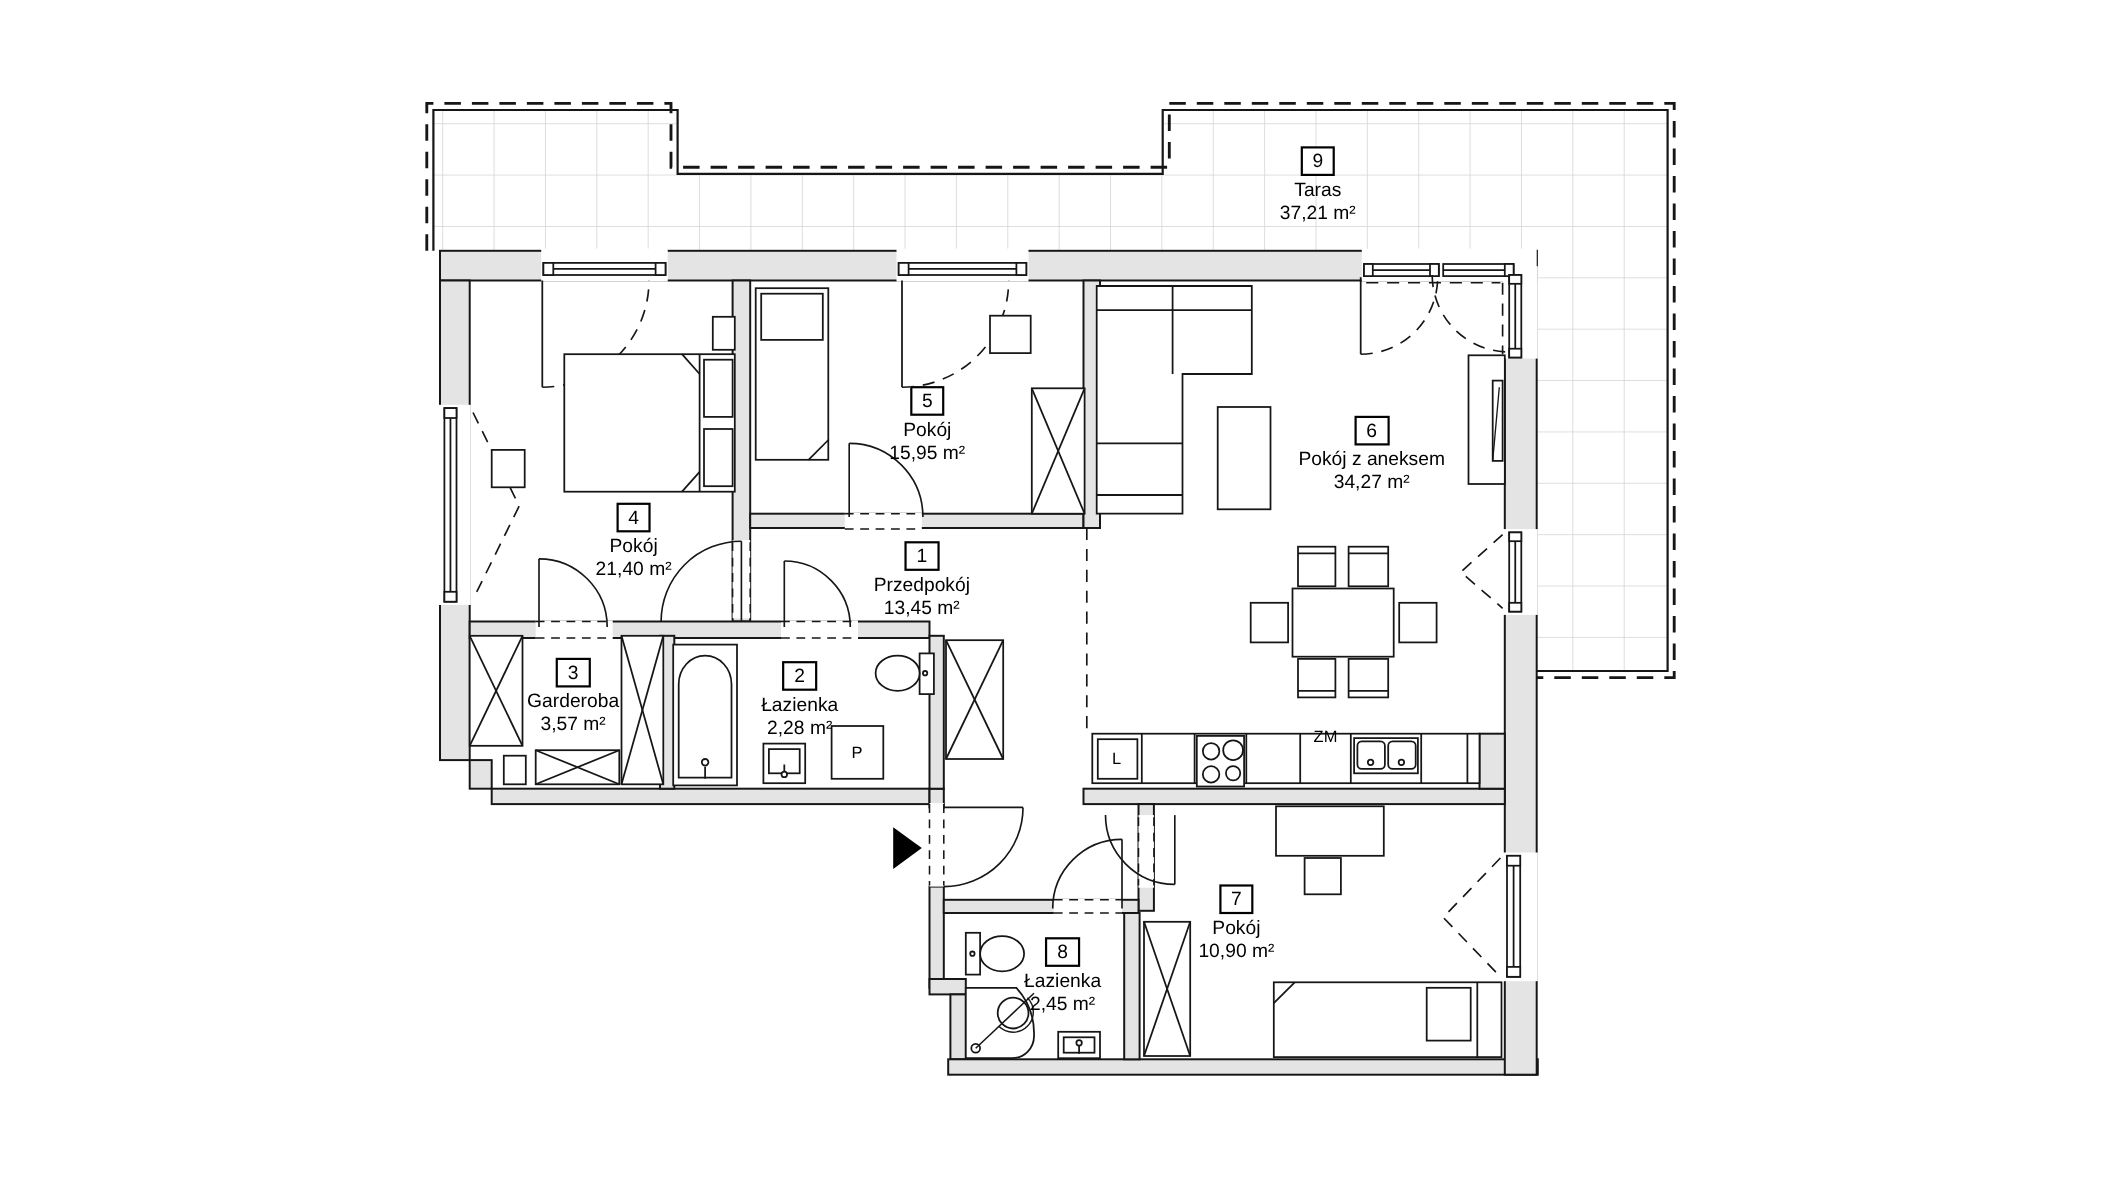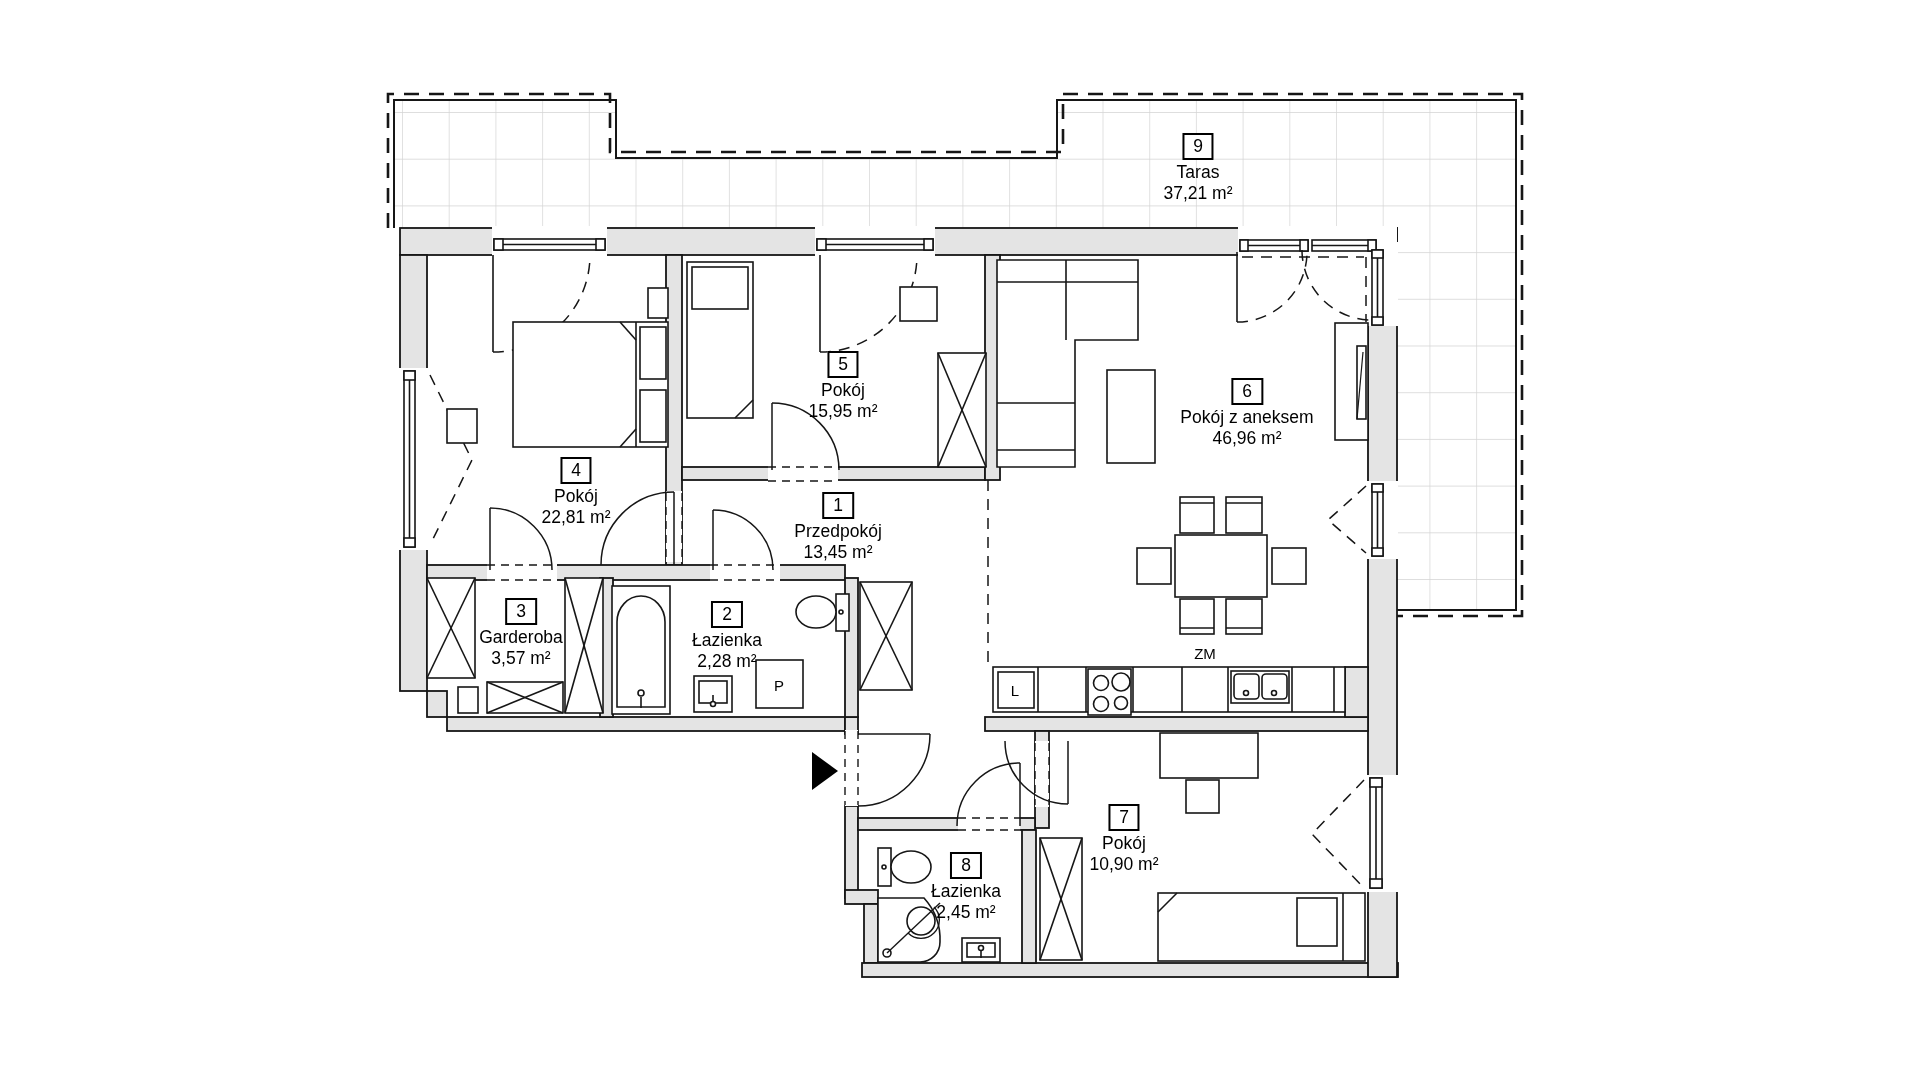--- a/index.html
+++ b/index.html
@@ -320,45 +320,45 @@
     <div>2,28 m²</div>
   </div>
   <div class="room-label" style="left:521px;top:598px;">
     <span class="num-badge">3</span>
     <div>Garderoba</div>
     <div>3,57 m²</div>
   </div>
   <div class="room-label" style="left:576px;top:457px;">
     <span class="num-badge">4</span>
     <div>Pokój</div>
-    <div>22,81 m²</div>
+    <div>21,40 m²</div>
   </div>
   <div class="room-label" style="left:843px;top:351px;">
     <span class="num-badge">5</span>
     <div>Pokój</div>
     <div>15,95 m²</div>
   </div>
   <div class="room-label" style="left:1247px;top:378px;">
     <span class="num-badge">6</span>
     <div>Pokój z aneksem</div>
-    <div>46,96 m²</div>
+    <div>34,27 m²</div>
   </div>
   <div class="room-label" style="left:1124px;top:804px;">
     <span class="num-badge">7</span>
     <div>Pokój</div>
     <div>10,90 m²</div>
   </div>
   <div class="room-label" style="left:966px;top:852px;">
     <span class="num-badge">8</span>
     <div>Łazienka</div>
     <div>2,45 m²</div>
   </div>
   <div class="room-label" style="left:1198px;top:133px;">
     <span class="num-badge">9</span>
     <div>Taras</div>
     <div>37,21 m²</div>
   </div>
 
   <div class="mini-label" style="left:1015px;top:690px;">L</div>
-  <div class="mini-label" style="left:1205px;top:653px;">ZM</div>
+  <div class="mini-label" style="left:1205px;top:670px;">ZM</div>
   <div class="mini-label" style="left:779px;top:685px;">P</div>
 
 </div>
 
 </body></html>

